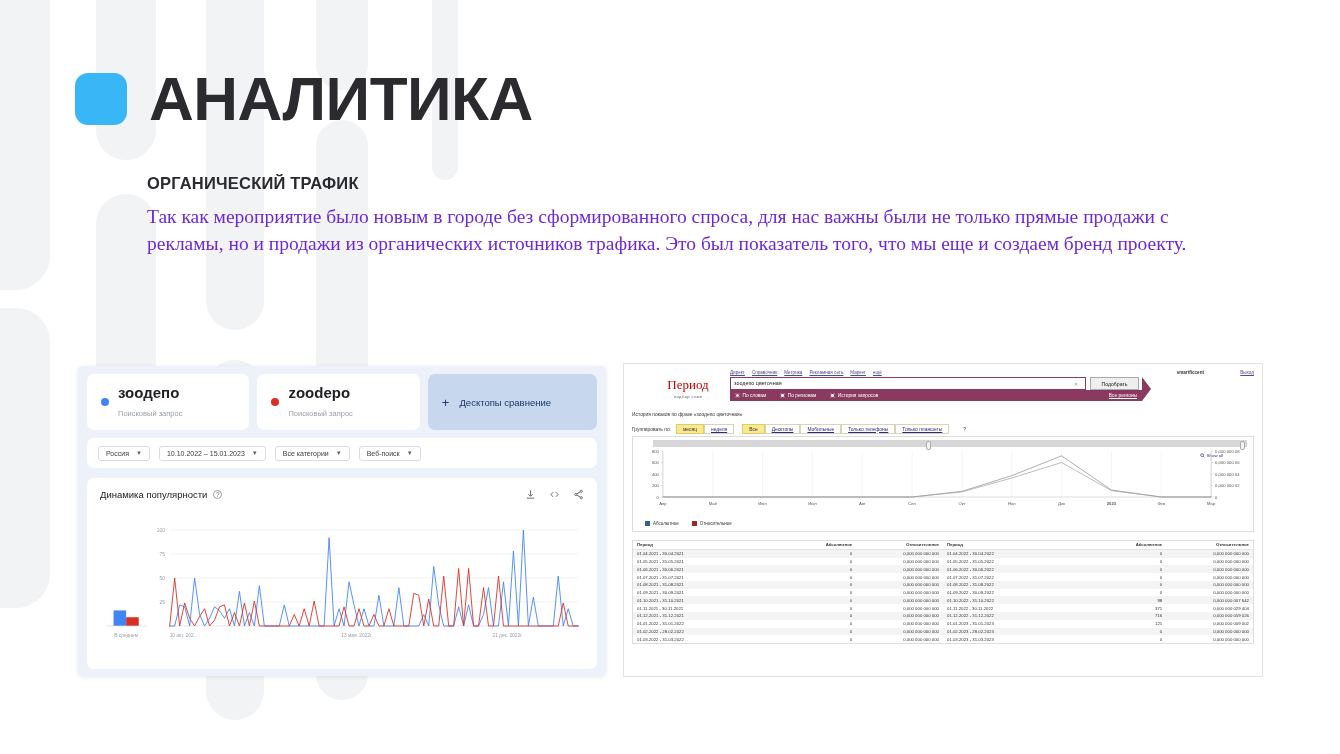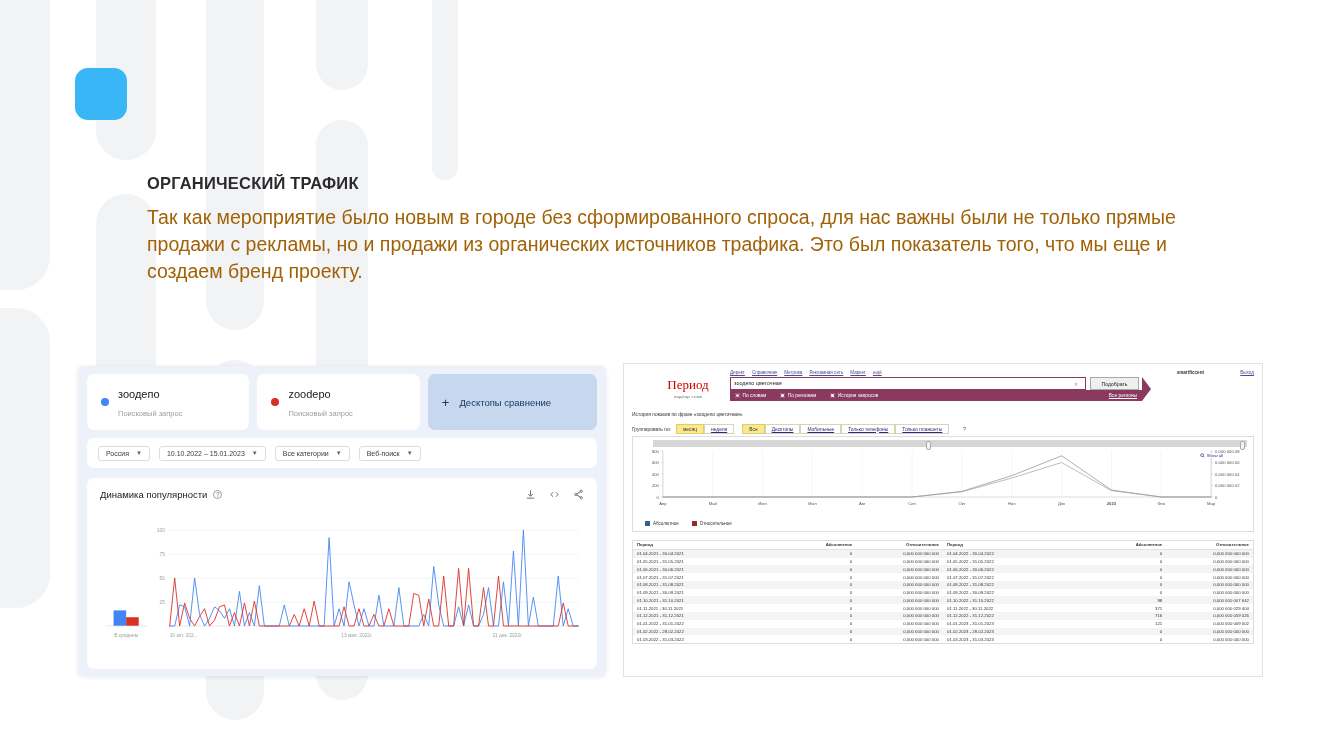--- a/index.html
+++ b/index.html
@@ -17,36 +17,36 @@
   #bg-deco { position:absolute; inset:0; overflow:hidden; pointer-events:none; z-index:0; }
   #bg-deco .stripe { position:absolute; background:#f2f3f5; border-radius:34px; }
 
   
   .slide { position:relative; z-index:2; }
   #title-row { position:absolute; left:75px; top:68px; display:flex; align-items:center; gap:22px; }
   #title-square { width:52px; height:52px; border-radius:13px; background:#38b6f5; flex:0 0 auto; }
   #page-title { font-size:62px; font-weight:bold; color:#2b2b2f; letter-spacing:-0.5px; line-height:1; white-space:nowrap; }
 
   #subhead { position:absolute; left:147px; top:174px; font-size:16.5px; font-weight:bold; color:#2b2b2f; letter-spacing:0.2px;text-align:right; }
-  #body-text { position:absolute; left:147px; top:204px; width:1090px; font-size:19.5px; line-height:1.38; color:#a16207; }
+  #body-text { position:absolute; left:147px; top:204px; width:1090px; font-size:19.5px; line-height:1.38; color:#6d28d9;font-family:Liberation Serif, serif; }
 
   
   #trends-shot {
     position:absolute; left:78px; top:366px; width:528px; height:310px;
     background:#edf1fa; border-radius:5px; overflow:hidden;
     box-shadow:0 1px 4px rgba(20,30,60,.10);
   }
   #trends-topbar { padding:8px 9px 0 9px; display:flex; gap:8px; }
   .term-card {
     background:#fff; border-radius:7px; height:56px; flex:1 1 0; min-width:0;
     display:flex; align-items:center; padding:0 14px;
   }
   .term-card .dot { width:8px; height:8px; border-radius:50%; margin-right:9px; flex:0 0 auto; }
   .term-card .txt { min-width:0; }
-  .term-name { font-size:11px; color:#202124; font-weight:400; line-height:1.25; }
+  .term-name { font-size:15px; color:#202124; font-weight:700; line-height:1.25; }
   .term-sub  { font-size:7.5px; color:#9aa0a6; line-height:1.3; margin-top:2px; }
   #add-compare {
     background:#c6d7ee; border-radius:7px; height:56px; flex:1.05 1 0;
     display:flex; align-items:center; justify-content:flex-start; padding:0 14px; gap:10px;
     color:#1a3a63; font-size:9.5px;
   }
   #add-compare .plus { font-size:13px; line-height:1; color:#1a3a63; }
 
   #trends-filters {
     margin:8px 9px 0 9px; background:#fff; border-radius:7px; height:30px;
@@ -157,20 +157,21 @@
   <div class="stripe" style="left:206px;  top:360px;  width:58px;  height:360px;"></div>
   <div class="stripe" style="left:316px;  top:-70px;  width:52px;  height:160px;"></div>
   <div class="stripe" style="left:316px;  top:120px;  width:52px;  height:580px;"></div>
   <div class="stripe" style="left:432px;  top:-70px;  width:26px;  height:250px;"></div>
 </div>
 
 <div class="slide">
 
   <div id="title-row">
     <div id="title-square"></div>
+    <div id="page-title">АНАЛИТИКА</div>
   </div>
 
   <div id="subhead">ОРГАНИЧЕСКИЙ ТРАФИК</div>
   <div id="body-text">Так как мероприятие было новым в городе без сформированного спроса, для нас важны были не только прямые продажи с рекламы, но и продажи из органических источников трафика. Это был показатель того, что мы еще и создаем бренд проекту.</div>
 
   <div id="trends-shot">
 
     <div id="trends-topbar">
 
       <div class="term-card">

